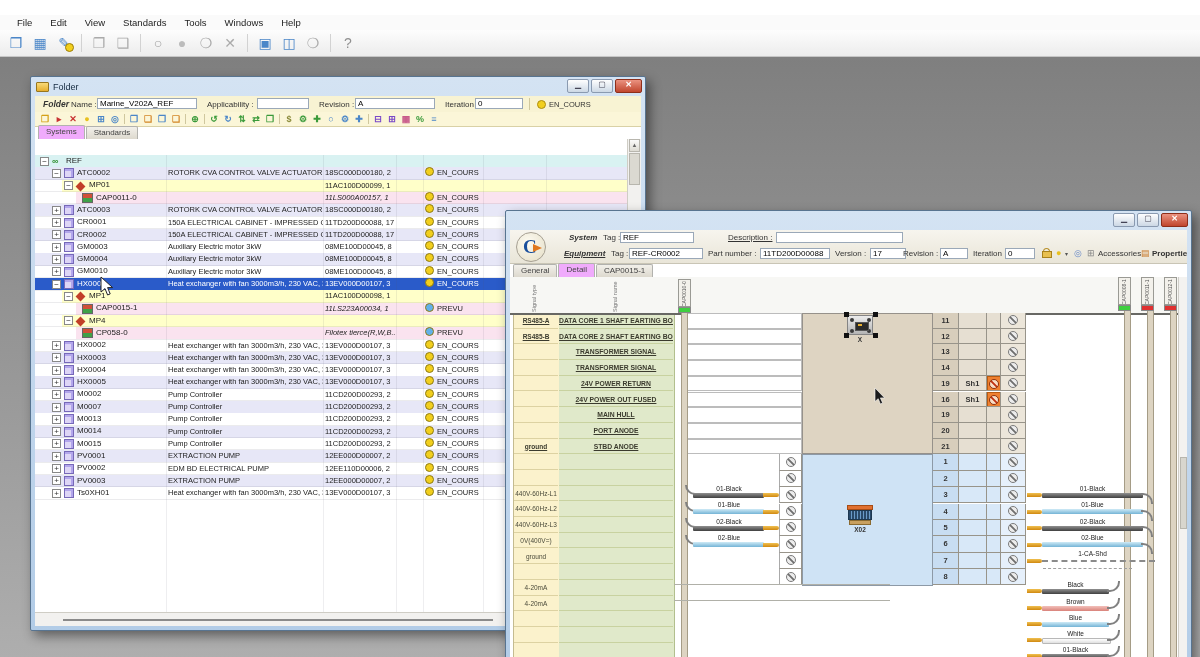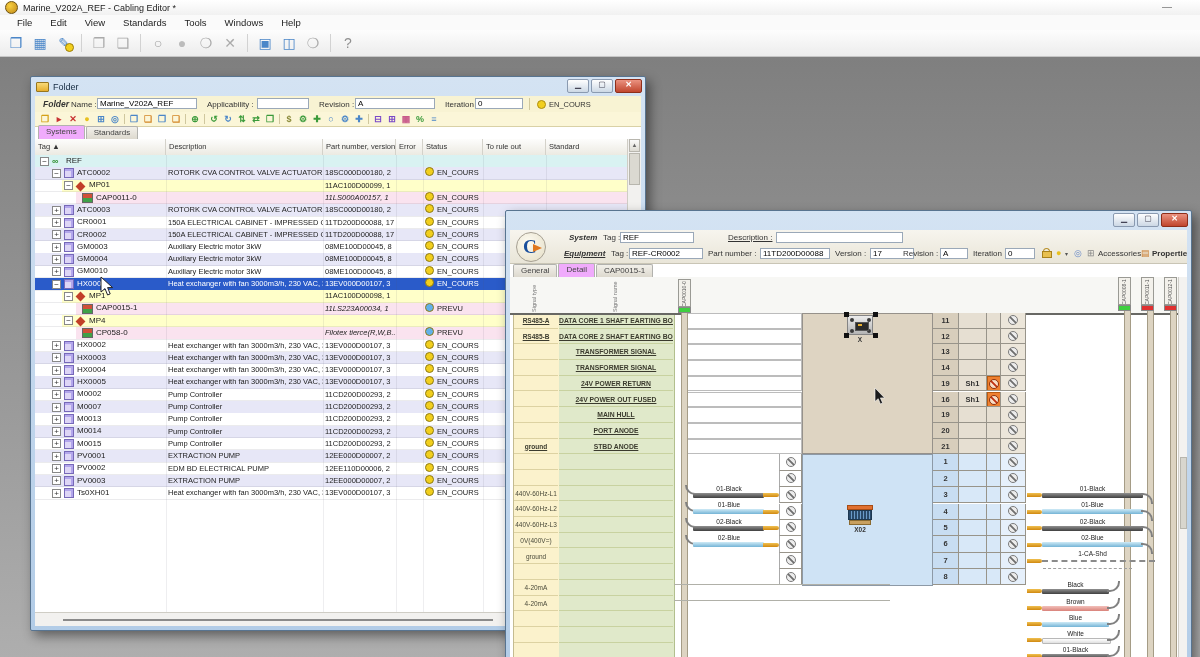--- a/index.html
+++ b/index.html
@@ -118,25 +118,20 @@
   .conn{position:absolute;box-sizing:border-box;}
   .clbl{position:absolute;font-size:6.5px;font-weight:bold;color:#333;text-align:center;}
   .hline{position:absolute;height:1px;background:#b0b0a8;}
   .cursor{position:absolute;pointer-events:none;}
 </style>
 </head>
 <body>
 
 <div id="screen">
 
-  <div id="titlebar">
-    <span id="app-icon"></span>
-    <span>Marine_V202A_REF - Cabling Editor *</span>
-    <span id="min-glyph">—</span>
-  </div>
 
   <div id="menubar">
       <span class="mi">File</span>
       <span class="mi">Edit</span>
       <span class="mi">View</span>
       <span class="mi">Standards</span>
       <span class="mi">Tools</span>
       <span class="mi">Windows</span>
       <span class="mi">Help</span>
     </div>
@@ -220,29 +215,20 @@
             <div class="ftb-i" style="color: rgb(122, 74, 200);">⊞</div>
             <div class="ftb-i" style="color: rgb(200, 90, 138);">▦</div>
             <div class="ftb-i" style="color: rgb(58, 154, 58);">%</div>
             <div class="ftb-i" style="color: rgb(74, 134, 200);">≡</div>
           </div>
         <div class="tabs" id="fw-tabs" style="left:0;top:30px;height:13px;">
             <div class="tab on">Systems</div>
             <div class="tab">Standards</div>
           </div>
         <div id="fgrid">
-          <div id="fhead">
-              <div class="fhc" style="left: 0px; width: 131px;">Tag ▲</div>
-              <div class="fhc" style="left: 131px; width: 157px;">Description</div>
-              <div class="fhc" style="left: 288px; width: 73px;">Part number, version</div>
-              <div class="fhc" style="left: 361px; width: 27px;">Error</div>
-              <div class="fhc" style="left: 388px; width: 60px;">Status</div>
-              <div class="fhc" style="left: 448px; width: 63px;">To rule out</div>
-              <div class="fhc" style="left: 511px; width: 82px;">Standard</div>
-            </div>
           <div id="frows">
               <div class="frow" style="top: 16px;">
                 <div class="rbg" style="left: 0px; background: rgb(217, 242, 242);"></div>
                 <div class="rline" style="top: 11.5px;"></div>
                 <div class="fcell" style="left: 0px; width: 131px; display: flex; align-items: center; padding-left: 5px; box-sizing: border-box;">
                   <span class="exp">−</span>
                   <span class="ic ic-root">∞</span>
                   <span style="font-size: 8px; white-space: nowrap;">REF</span>
                 </div>
                 <div class="fcell" style="left: 133px; width: 155px; font-size: 7.5px;"></div>
@@ -603,21 +589,21 @@
           <input class="fld" style="left: 110px; top: 2px; width: 74px;" value="REF">
           <span class="lbl" style="left:218px;top:3px;text-decoration:underline;">Description :</span>
           <input class="fld" style="left: 266px; top: 2px; width: 127px;" value="">
 
           <span class="lbl bi" style="left:54px;top:19px;text-decoration:underline;">Equipment</span>
           <span class="lbl" style="left:101px;top:19px;">Tag :</span>
           <input class="fld" style="left: 119px; top: 18px; width: 74px;" value="REF-CR0002">
           <span class="lbl" style="left:198px;top:19px;">Part number :</span>
           <input class="fld" style="left: 250px; top: 18px; width: 70px;" value="11TD200D00088">
           <span class="lbl" style="left:325px;top:19px;">Version :</span>
-          <input class="fld" style="left: 360px; top: 18px; width: 44px;" value="17">
+          <input class="fld" style="left: 360px; top: 18px; width: 36px;" value="17">
           <span class="lbl" style="left:393px;top:19px;">Revision :</span>
           <input class="fld" style="left: 430px; top: 18px; width: 28px;" value="A">
           <span class="lbl" style="left:463px;top:19px;">Iteration</span>
           <input class="fld" style="left: 495px; top: 18px; width: 30px;" value="0">
           <span class="lock" style="left:532px;top:18px;">
               <span class="sh"></span>
               <span class="bd"></span>
             </span>
           <span class="hico" style="left:546px;top:18px;color:#e8c020;">●</span>
           <span class="hico" style="left:555px;top:19px;color:#555;font-size:6px;">▾</span>

